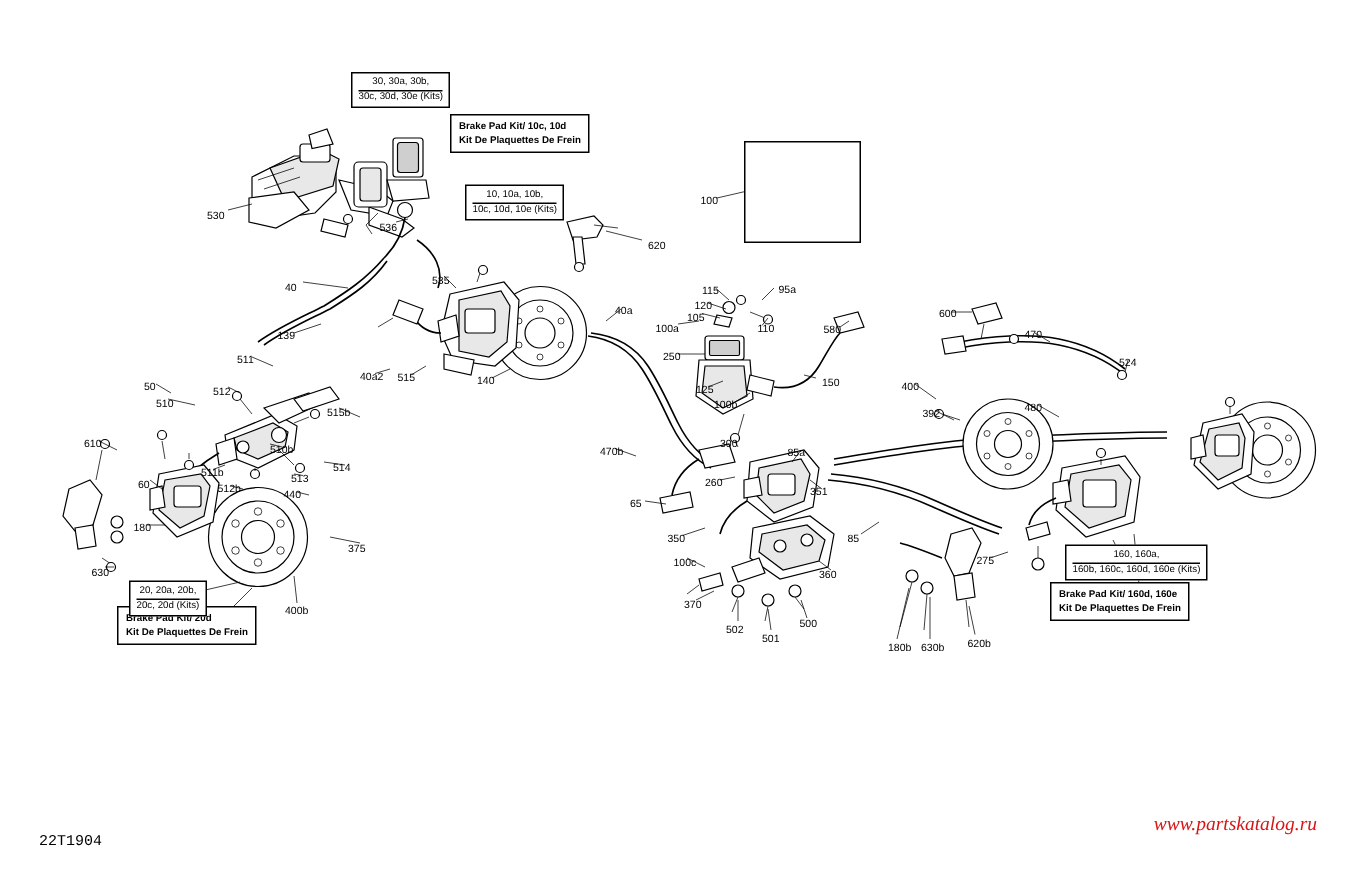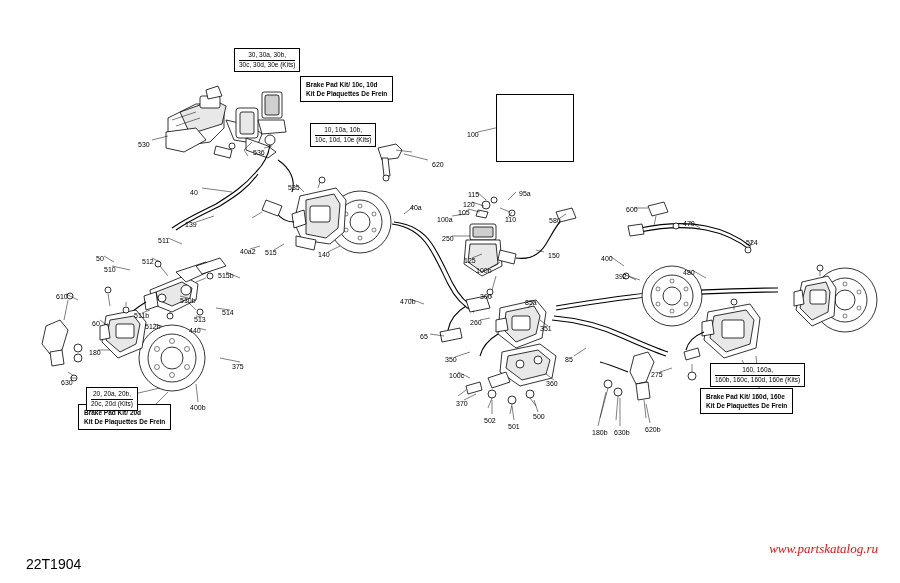--- a/index.html
+++ b/index.html
@@ -56,23 +56,23 @@
   }
   .plainbox {
     position: absolute;
     border: 1px solid #000000;
     background: #ffffff;
   }
   #footer-code {
     position: absolute;
     left: 26px;
     top: 556px;
-    font-size: 14px;
+    font-size: 10px;
     color: #000000;
-    font-family: Liberation Sans, sans-serif;
+    font-family: Liberation Mono, monospace;
   }
   #watermark {
     position: absolute;
     right: 22px;
     top: 541px;
     font-size: 13px;
     font-weight: normal;
     font-style: italic;
     font-family: "Liberation Serif", serif;
   }

